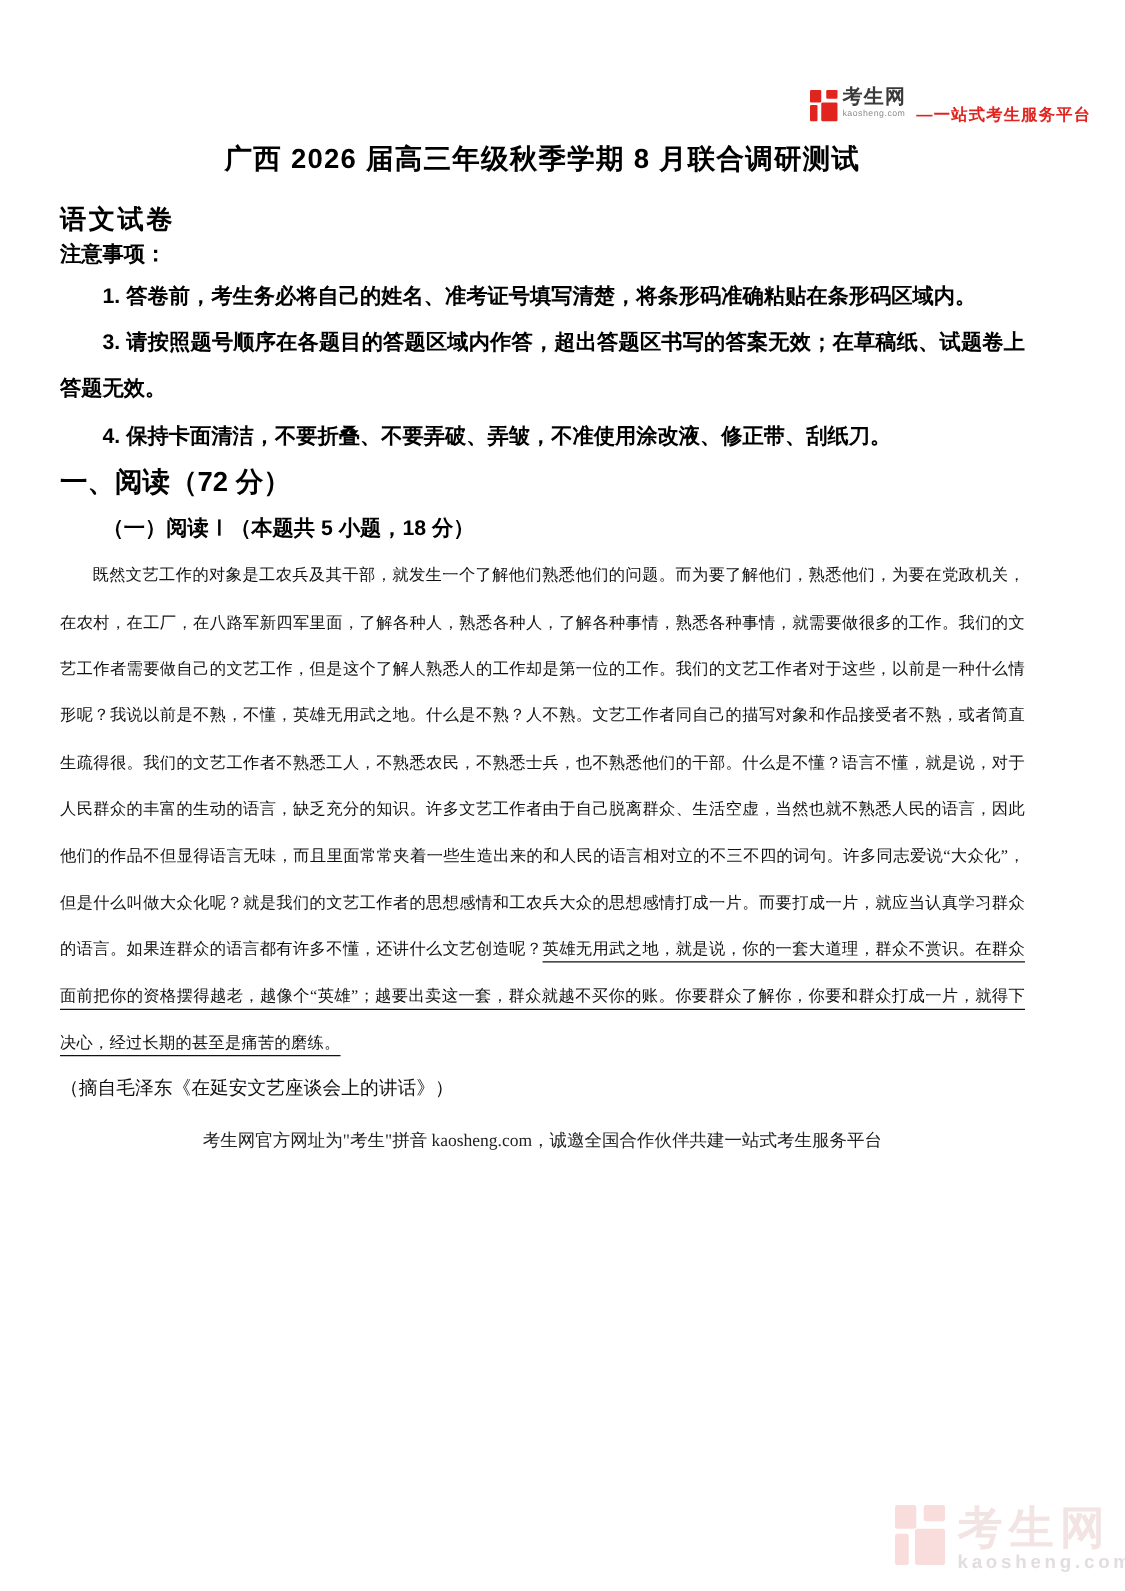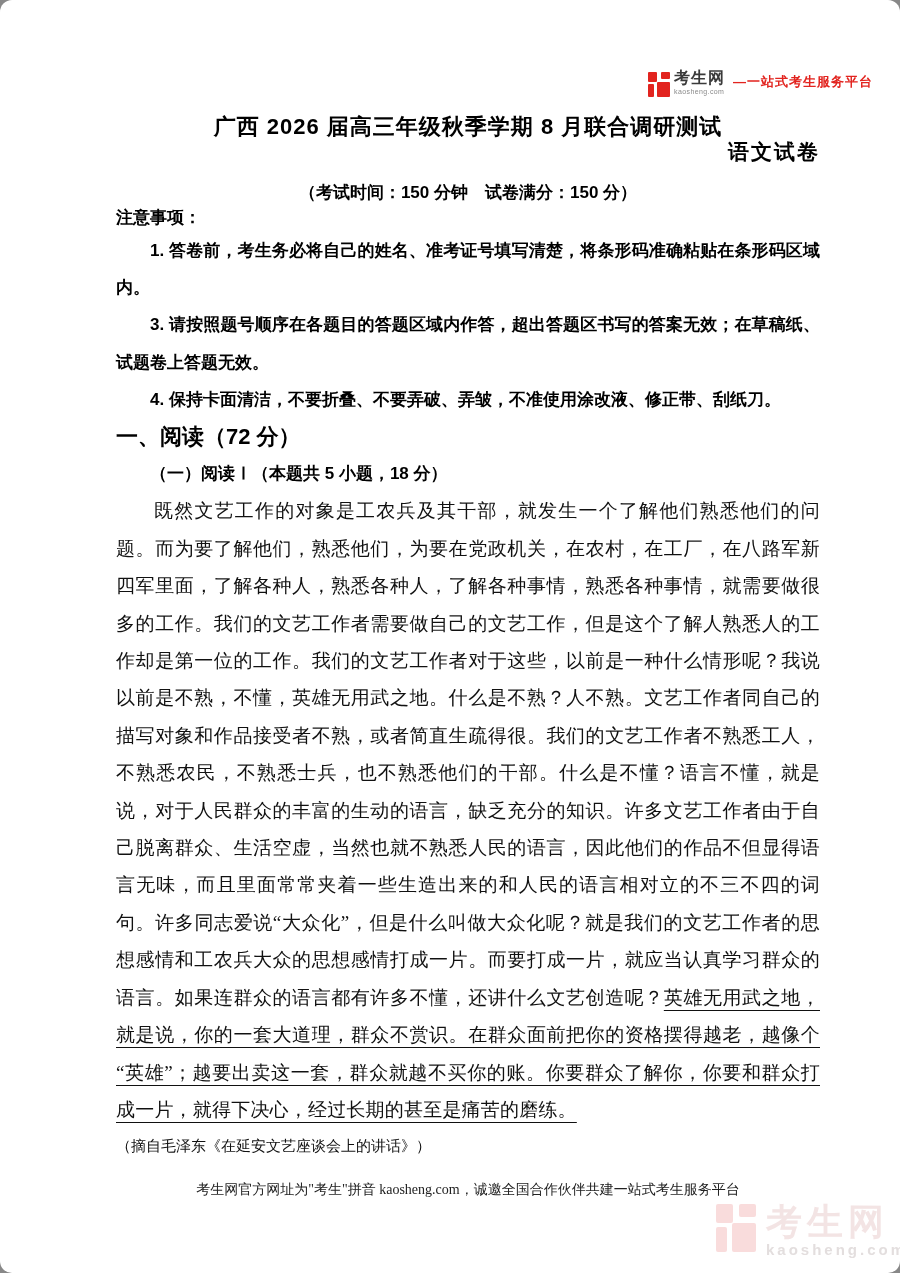--- a/index.html
+++ b/index.html
@@ -5,21 +5,20 @@
   * { margin:0; padding:0; box-sizing:border-box; }
   html,body { background:#888; }
   .page {
     position:relative;
     width:900px; height:1273px;
     margin:0 auto;
     background:#ffffff;
     color:#000;
     font-family:"Liberation Serif", serif;
     overflow:hidden;
-    border-radius:12px;
   }
   
   .brand {
     position:absolute; top:70px; left:648px;
     display:flex; align-items:flex-start;
   }
   .brand-icon { position:relative; width:22px; height:26px; margin-right:4px; margin-top:2px; }
   .brand-icon .blk { position:absolute; background:var(--brand-red); border-radius:1px; }
   .blk-a { left:0;   top:0;    width:42%; height:38%; }
   .blk-b { left:58%; top:0;    width:42%; height:26%; }
@@ -30,33 +29,33 @@
     font-family:"Liberation Sans", sans-serif;
     font-weight:bold; font-size:16px; color:#3a3a3a; letter-spacing:1px;
   }
   .brand-domain {
     font-family:"Liberation Sans", sans-serif;
     font-size:7px; color:#8a8a8a; margin-top:2px; letter-spacing:.4px;
   }
   .brand-tagline {
     font-family:"Liberation Sans", sans-serif;
     font-weight:bold; font-size:13px; color:var(--brand-red);
-    margin-top:3px; letter-spacing:1px; white-space:nowrap;
+    margin-top:13px; letter-spacing:1px; white-space:nowrap;
   }
   
-  .content { padding:114px 80px 0 116px; }
+  .content { padding:114px 80px 0 48px; }
   .exam-title {
     font-family:"Liberation Sans", sans-serif;
     font-size:22px; font-weight:bold; text-align:center; line-height:26px;
     letter-spacing:1px;
   }
   .exam-subject {
     font-family:"Liberation Sans", sans-serif;
-    font-size:21px; font-weight:bold; text-align:right; line-height:24px;
-    letter-spacing:2px;
+    font-size:21px; font-weight:bold; text-align:left; line-height:24px;
+    margin-top:24px; letter-spacing:2px;
   }
   .exam-meta {
     font-family:"Liberation Sans", sans-serif;
     font-size:17px; font-weight:bold; text-align:center; line-height:19px;
     margin-top:19px;
   }
   .notice-title {
     font-family:"Liberation Sans", sans-serif;
     font-size:17px; font-weight:bold; line-height:19px; margin-top:6px;
   }
@@ -75,21 +74,21 @@
     font-size:17px; font-weight:bold; line-height:37.2px; text-indent:2em;
   }
   .instruction {
     font-size:15px; line-height:30px; text-indent:2em; color:#111;
   }
   .material-label {
     font-size:14.5px; line-height:30px; text-indent:2em; color:#111;
     font-weight:bold; letter-spacing:.5px;
   }
   .material-body {
-    font-size:19px; line-height:37.4px; text-align:justify;
+    font-size:13px; line-height:37.4px; text-align:justify;
     text-indent:2em; color:#111; letter-spacing:.2px;
   }
   .material-body .underlined {
     text-decoration:underline;
     text-underline-offset:6px;
     text-decoration-thickness:1px;
   }
   .attribution {
     font-size:15px; line-height:37.4px; text-align:left; color:#111;
   }
@@ -130,21 +129,20 @@
     <div class="brand-text">
       <span class="brand-name">考生网</span>
       <span class="brand-domain">kaosheng.com</span>
     </div>
     <span class="brand-tagline">—一站式考生服务平台</span>
   </header>
 
   <main class="content">
     <h1 class="exam-title">广西 2026 届高三年级秋季学期 8 月联合调研测试</h1>
     <h2 class="exam-subject">语文试卷</h2>
-    <div class="exam-meta">（考试时间：150 分钟　试卷满分：150 分）</div>
 
     <div class="notice-title">注意事项：</div>
     <div class="notices">
       <p class="notice">1. 答卷前，考生务必将自己的姓名、准考证号填写清楚，将条形码准确粘贴在条形码区域内。</p>
       <p class="notice">3. 请按照题号顺序在各题目的答题区域内作答，超出答题区书写的答案无效；在草稿纸、试题卷上答题无效。</p>
       <p class="notice">4. 保持卡面清洁，不要折叠、不要弄破、弄皱，不准使用涂改液、修正带、刮纸刀。</p>
     </div>
 
     <div class="section-title">一、阅读（72 分）</div>
     <div class="section-sub">（一）阅读Ⅰ（本题共 5 小题，18 分）</div>

